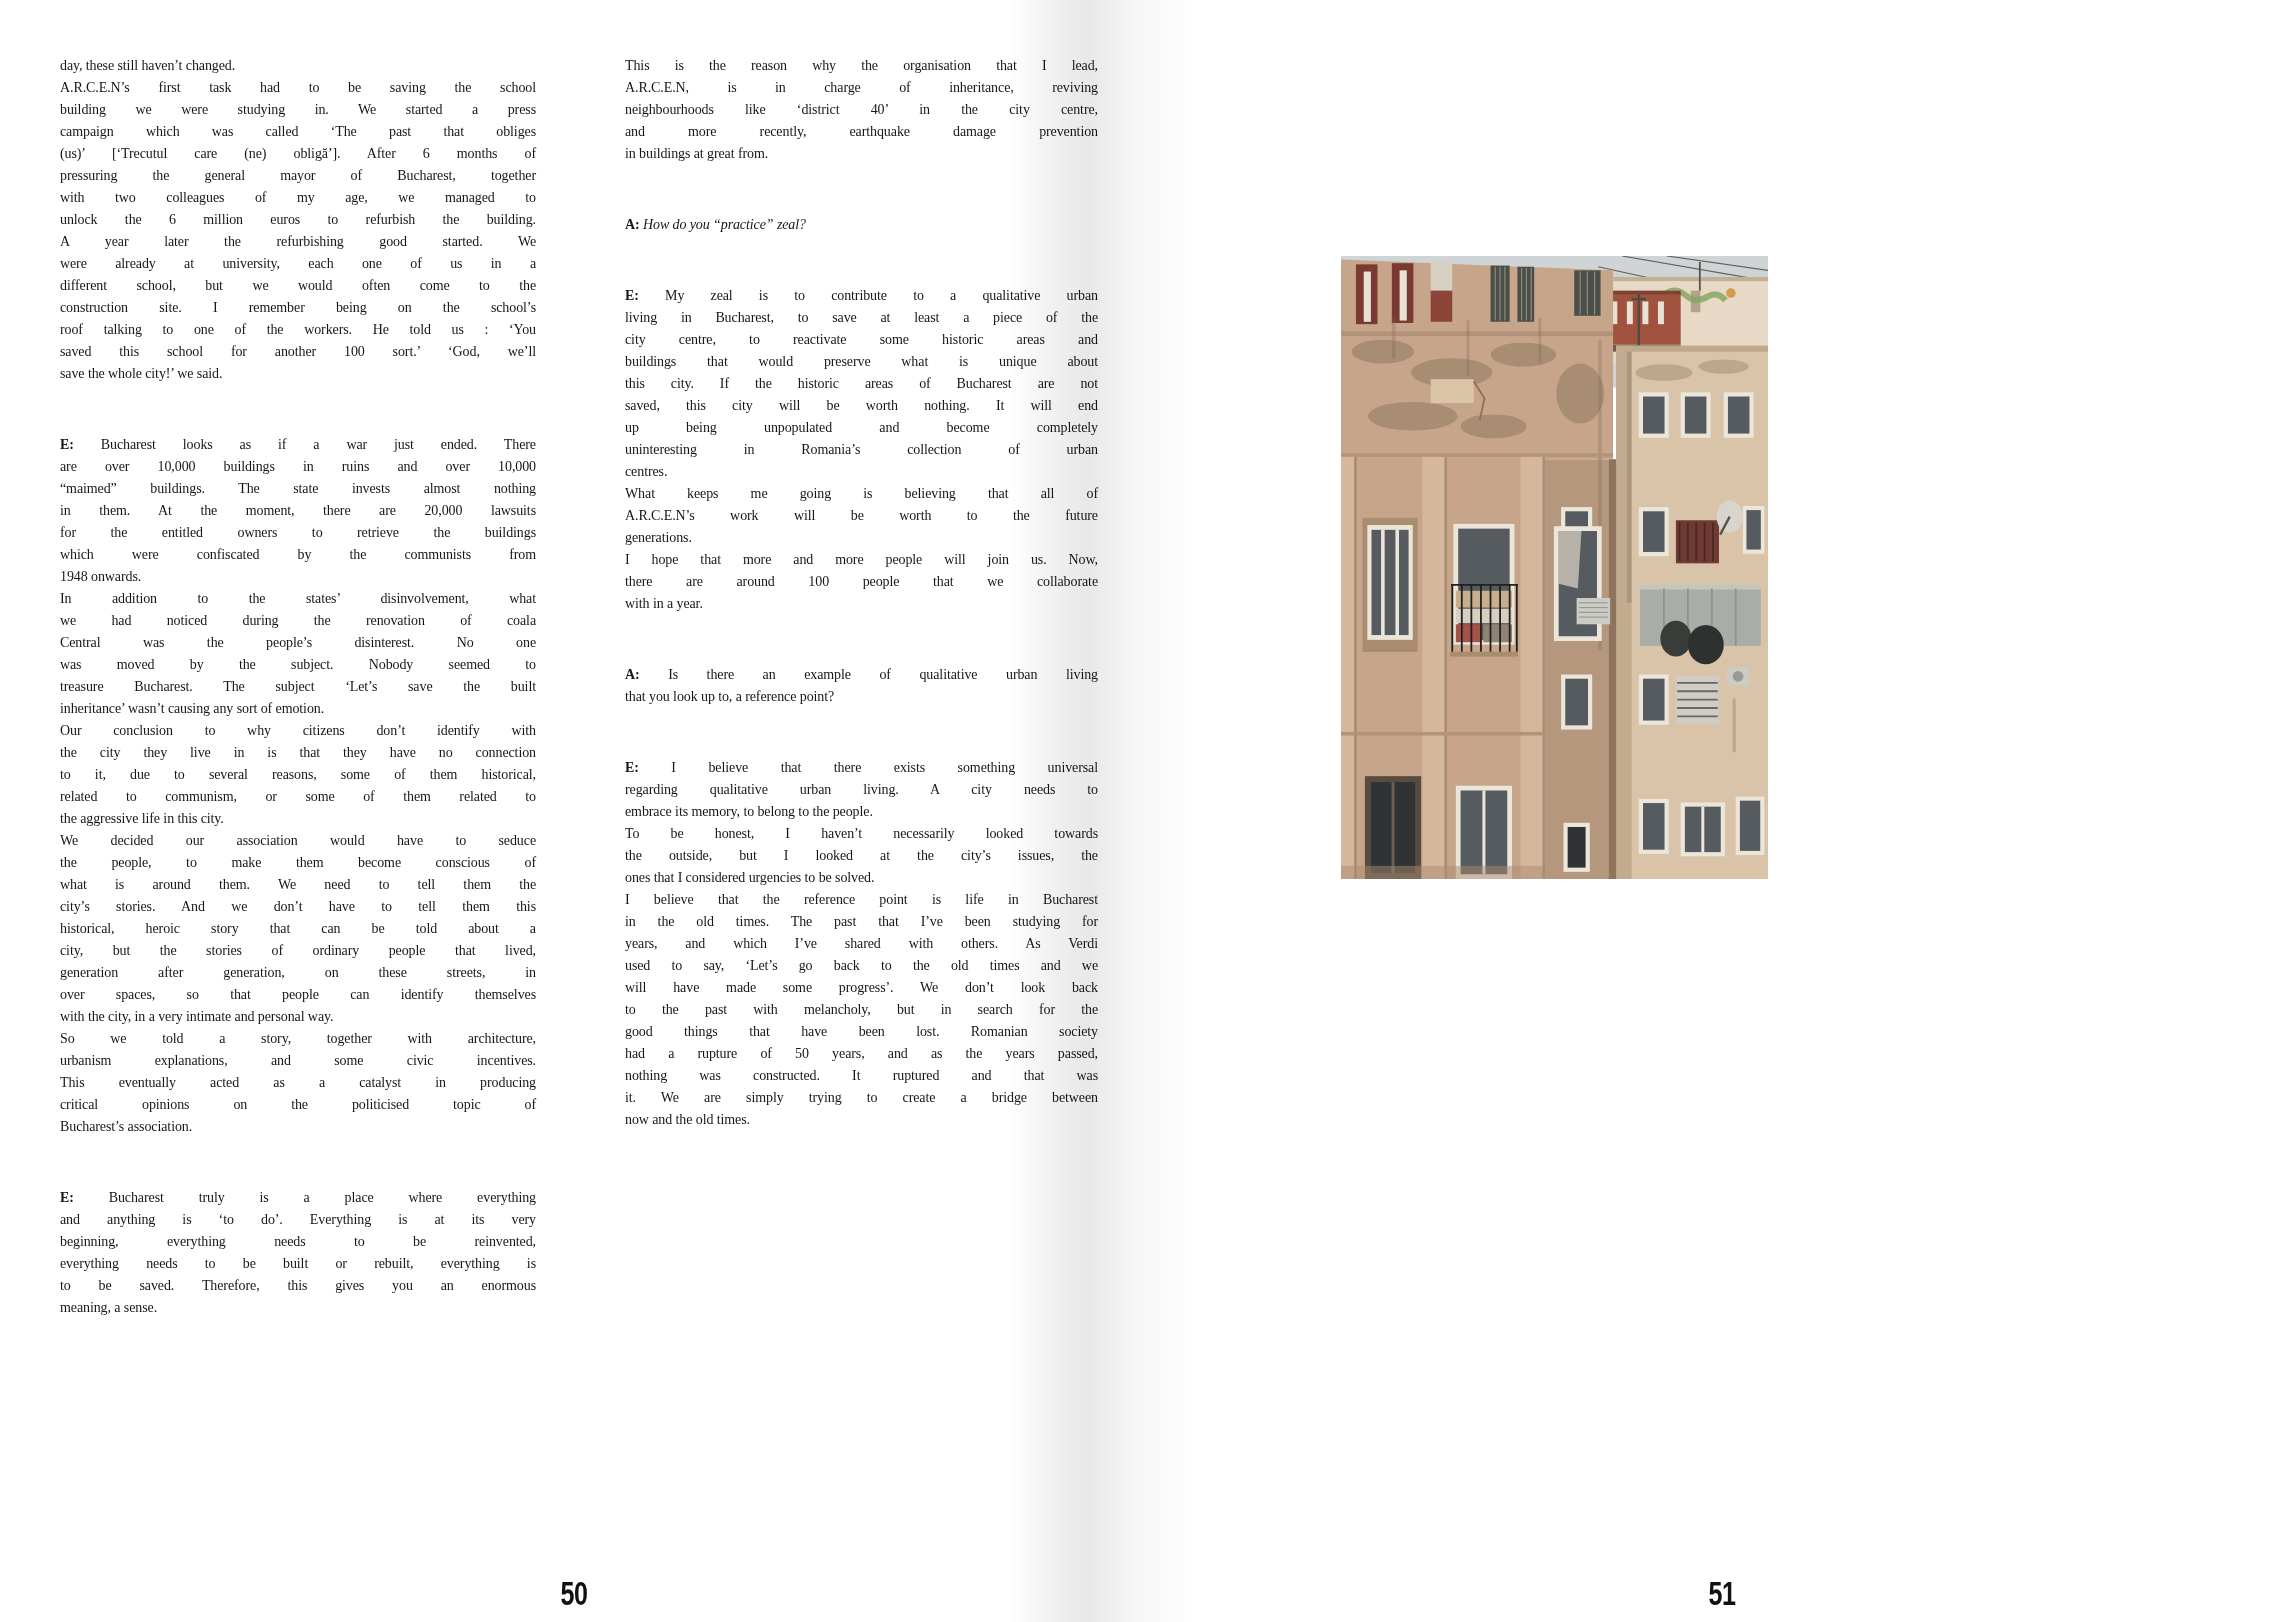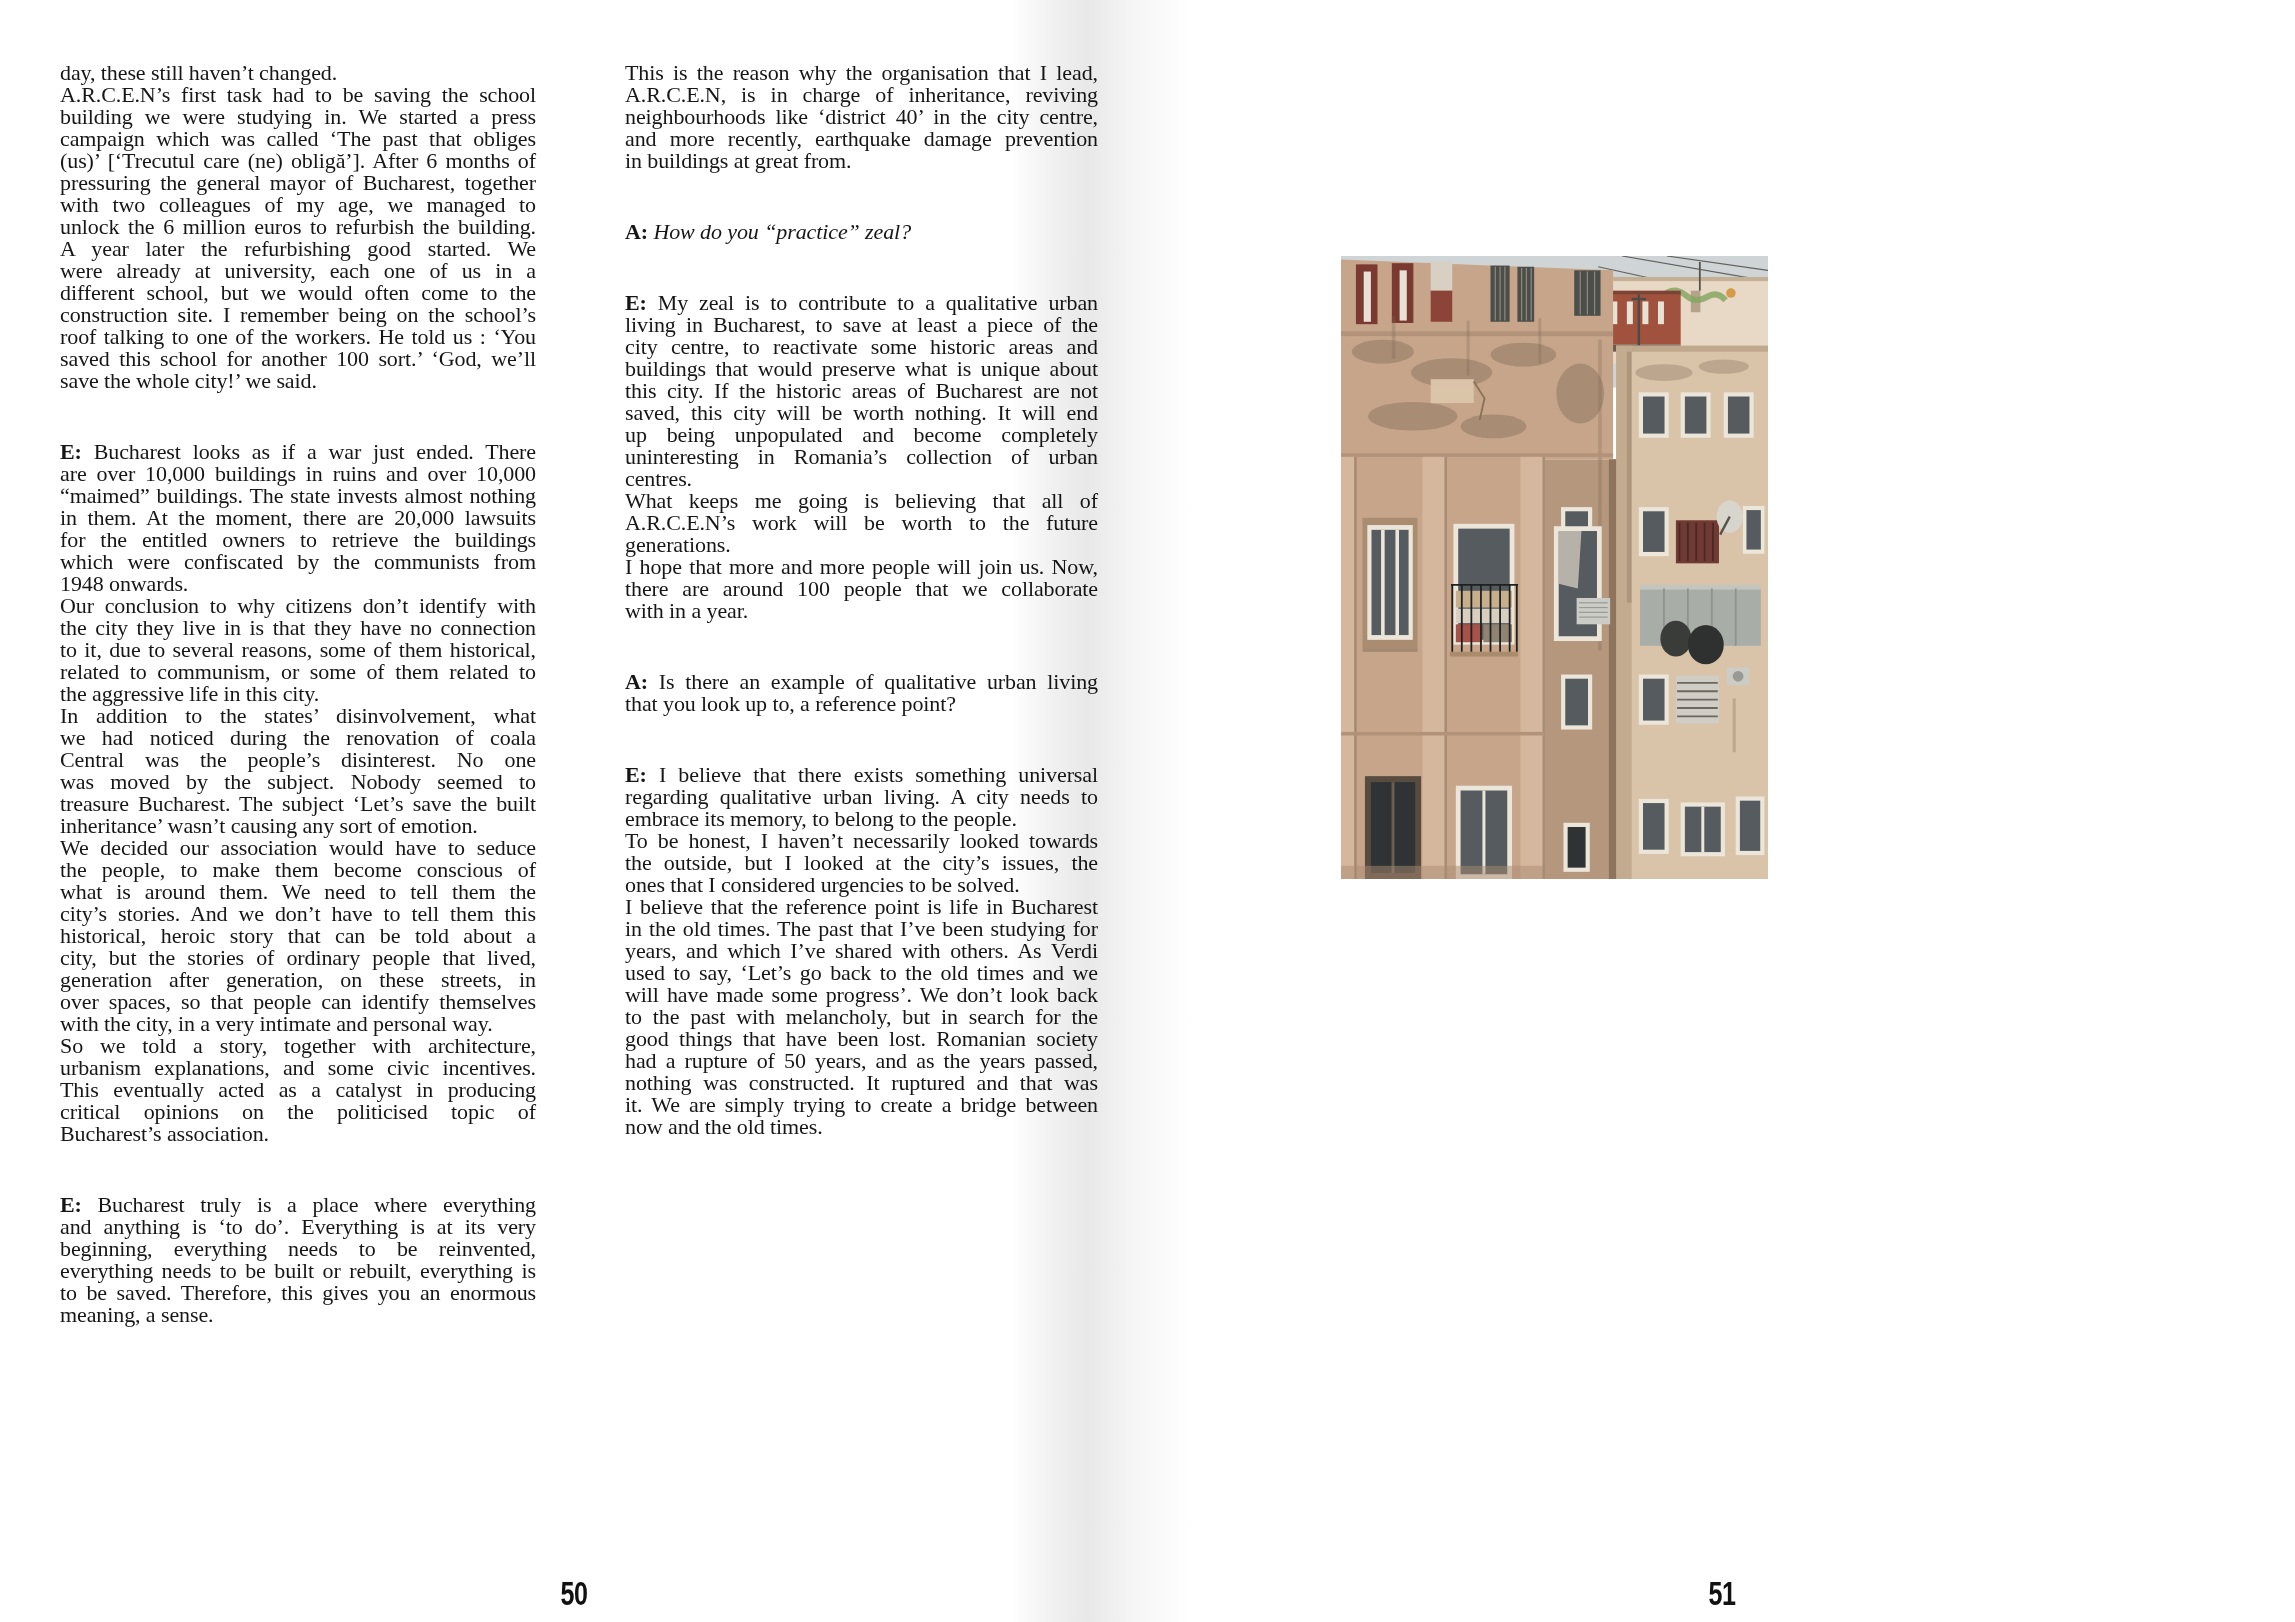--- a/index.html
+++ b/index.html
@@ -3,21 +3,21 @@
 <meta charset="utf-8">
 <style>
   html,body{margin:0;padding:0;background:#ffffff;}
   .spread{position:relative;width:2295px;height:1623px;background:#ffffff;overflow:hidden;
           font-family:"Liberation Serif",serif;color:#161616;}
   .page{position:absolute;top:0;height:1623px;}
   .page-left{left:0;width:1148px;}
   .page-right{left:1148px;width:1148px;}
   .spine{position:absolute;left:1010px;top:0;width:185px;height:1623px;pointer-events:none;
          background:linear-gradient(90deg,rgba(0,0,0,0) 0%,rgba(0,0,0,0.05) 20%,rgba(0,0,0,0.09) 42%,rgba(0,0,0,0.035) 68%,rgba(0,0,0,0) 100%);}
-  .col{position:absolute;top:62px;font-size:22px;line-height:22px;letter-spacing:-0.1px;}
+  .col{position:absolute;top:55px;font-size:14px;line-height:22px;letter-spacing:-0.1px;}
   .col1{left:60px;width:476px;}
   .col2{left:625px;width:473px;}
   .block{margin-top:49px;}
   .block.tight{margin-top:0;}
   .col .block:first-child{margin-top:0;}
   .line{text-align:justify;text-align-last:justify;}
   .line.last{text-align-last:left;}
   .q-italic{font-style:italic;}
   b.speaker{font-style:normal;font-weight:700;}
   .pagenum{position:absolute;top:1575px;left:0;width:100%;text-align:center;
@@ -54,33 +54,33 @@
         <div class="block ">
           <div class="line"><b class="speaker">E:</b> Bucharest looks as if a war just ended. There</div>
           <div class="line">are over 10,000 buildings in ruins and over 10,000</div>
           <div class="line">“maimed” buildings. The state invests almost nothing</div>
           <div class="line">in them. At the moment, there are 20,000 lawsuits</div>
           <div class="line">for the entitled owners to retrieve the buildings</div>
           <div class="line">which were confiscated by the communists from</div>
           <div class="line last">1948 onwards.</div>
         </div>
         <div class="block tight">
-          <div class="line">Our conclusion to why citizens don’t identify with</div>
-          <div class="line">the city they live in is that they have no connection</div>
-          <div class="line">to it, due to several reasons, some of them historical,</div>
-          <div class="line">related to communism, or some of them related to</div>
-          <div class="line last">the aggressive life in this city.</div>
-        </div>
-        <div class="block tight">
           <div class="line">In addition to the states’ disinvolvement, what</div>
           <div class="line">we had noticed during the renovation of  coala</div>
           <div class="line">Central  was the people’s disinterest. No one</div>
           <div class="line">was moved by the subject. Nobody seemed to</div>
           <div class="line">treasure Bucharest. The subject ‘Let’s save the built</div>
           <div class="line last">inheritance’ wasn’t causing any sort of emotion.</div>
+        </div>
+        <div class="block tight">
+          <div class="line">Our conclusion to why citizens don’t identify with</div>
+          <div class="line">the city they live in is that they have no connection</div>
+          <div class="line">to it, due to several reasons, some of them historical,</div>
+          <div class="line">related to communism, or some of them related to</div>
+          <div class="line last">the aggressive life in this city.</div>
         </div>
         <div class="block tight">
           <div class="line">We decided our association would have to seduce</div>
           <div class="line">the people, to make them become conscious of</div>
           <div class="line">what is around them. We need to tell them the</div>
           <div class="line">city’s stories. And we don’t have to tell them this</div>
           <div class="line">historical, heroic story that can be told about a</div>
           <div class="line">city, but the stories of ordinary  people that lived,</div>
           <div class="line">generation after generation, on these streets, in</div>
           <div class="line">over spaces, so that people can identify themselves</div>

